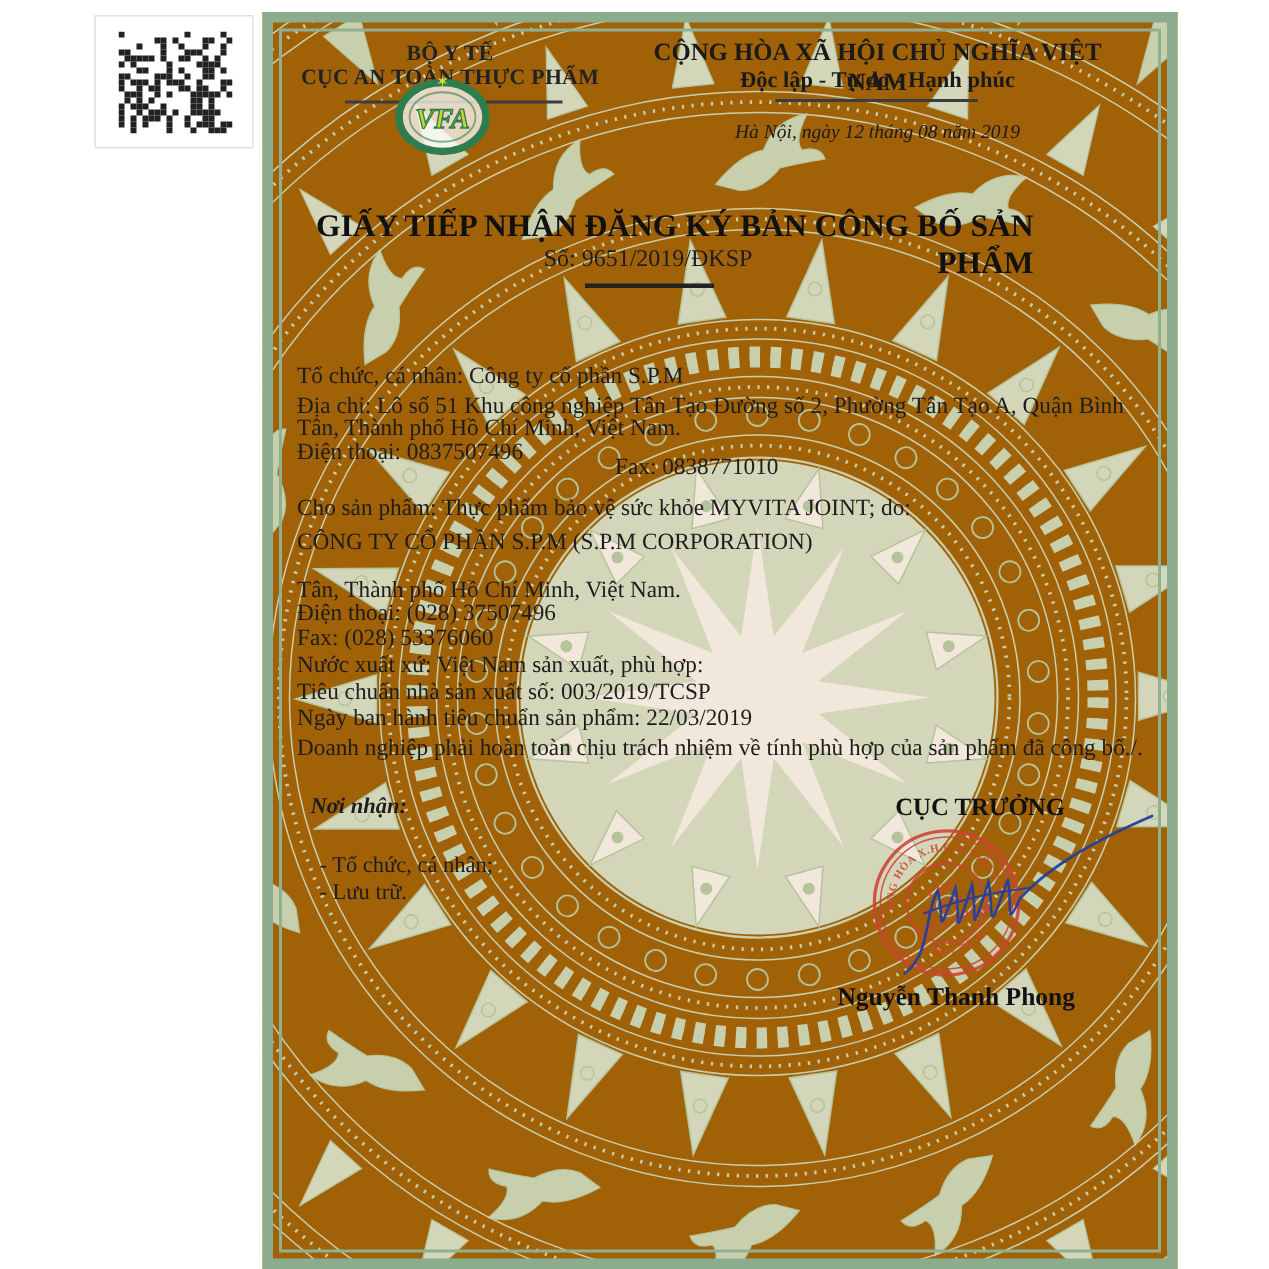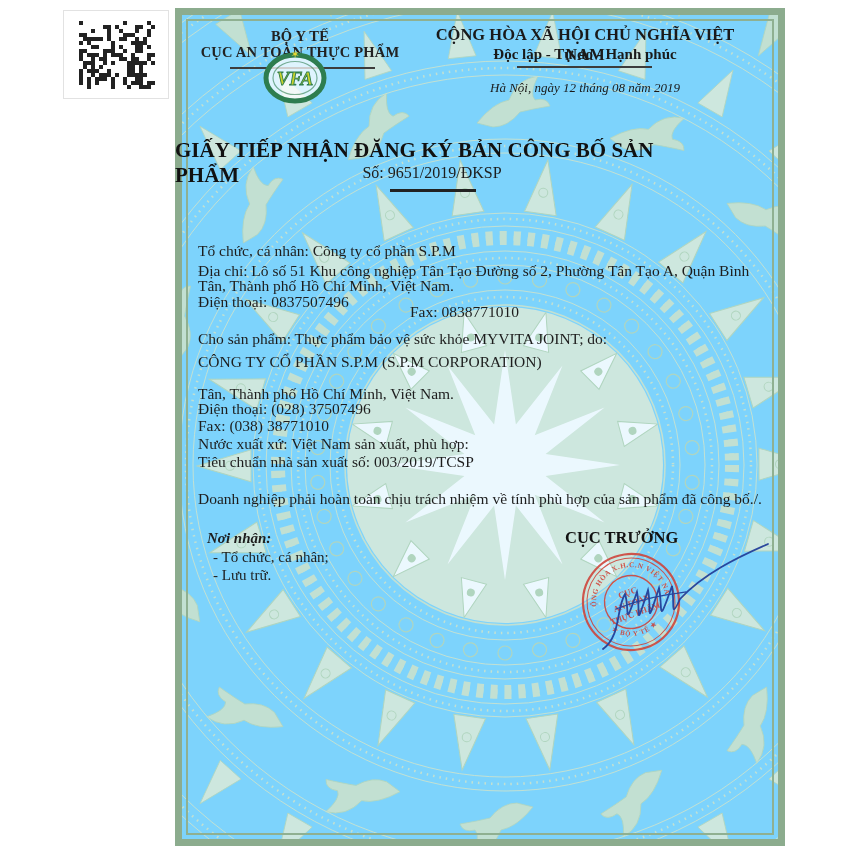--- a/index.html
+++ b/index.html
@@ -6,48 +6,48 @@
   body{width:846px;height:846px;position:relative;background:#ffffff;
        font-family:"Liberation Serif", serif;color:#1d1d1d;overflow:hidden;}
 
   
   #qr-box{position:absolute;left:63px;top:10px;width:106px;height:89px;
           background:#fff;border:1px solid #e2e2e2;box-sizing:border-box;}
   #qr-box svg{position:absolute;left:15px;top:10px;}
 
   
   #doc{position:absolute;left:175px;top:8px;width:610px;height:838px;
-       background:#7dd3fc;overflow:hidden;}
+       background:#a16207;overflow:hidden;}
   #doc .band{position:absolute;inset:0;border:7px solid #8cac8e;z-index:6;pointer-events:none;}
   #doc .inner-line{position:absolute;inset:11px;border:2px solid #8fb091;z-index:6;pointer-events:none;}
   #drum{position:absolute;left:0;top:0;z-index:1;opacity:.85;}
 
   .abs{position:absolute;}
   .layer{position:absolute;inset:0;z-index:10;}
 
   
   .hleft{left:0;width:250px;text-align:center;font-weight:bold;font-size:14.5px;letter-spacing:.2px;color:#222;}
   .hright{left:250px;width:320px;text-align:center;color:#1a1a1a;}
   .country{font-weight:bold;font-size:16.5px;}
   .motto{font-weight:bold;font-size:15px;}
   .rule{background:#3c3c3c;height:2px;}
   .dateline{font-style:italic;font-size:13px;}
 
   
-  .title{left:0;width:514px;text-align:left;font-weight:bold;font-size:21px;color:#111;}
+  .title{left:0;width:514px;text-align:right;font-weight:bold;font-size:21px;color:#111;}
   .number{left:0;width:514px;text-align:center;font-size:16px;}
 
   
   .bl{left:23px;white-space:nowrap;font-size:15.5px;}
   .fax-abs{position:absolute;left:212px;top:0;white-space:nowrap;margin-top:10px;}
 
   
   .recip-label{font-weight:bold;font-style:italic;font-size:15px;}
-  .recip-item{font-size:15px;}
-  .director{left:390px;width:145px;text-align:left;font-weight:bold;font-size:16.5px;color:#111;}
+  .recip-item{font-size:15px;margin-top:20px;}
+  .director{left:390px;width:145px;text-align:right;font-weight:bold;font-size:16.5px;color:#111;}
   .signer{left:380px;width:165px;text-align:center;font-weight:bold;font-size:17px;color:#111;}
 
   #stamp{position:absolute;left:401px;top:539px;z-index:12;opacity:.88;}
   #sig{position:absolute;left:0;top:0;z-index:13;pointer-events:none;}
 
   
   #vfa{position:absolute;left:85px;top:40px;z-index:11;}
 </style>
 </head>
 <body>
@@ -860,30 +860,32 @@
     <div class="abs bl" style="top:254px">Địa chỉ: Lô số 51 Khu công nghiệp Tân Tạo Đường số 2, Phường Tân Tạo A, Quận Bình</div>
     <div class="abs bl" style="top:269px">Tân, Thành phố Hồ Chí Minh, Việt Nam.</div>
     <div class="abs bl" style="top:285px">
       <span>Điện thoại: 0837507496</span>
       <span class="fax-abs">Fax: 0838771010</span>
     </div>
     <div class="abs bl" style="top:322px">Cho sản phẩm: Thực phẩm bảo vệ sức khỏe MYVITA JOINT; do:</div>
     <div class="abs bl" style="top:345px">CÔNG TY CỔ PHẦN S.P.M (S.P.M CORPORATION)</div>
     <div class="abs bl" style="top:377px">Tân, Thành phố Hồ Chí Minh, Việt Nam.</div>
     <div class="abs bl" style="top:392px">Điện thoại: (028) 37507496</div>
-    <div class="abs bl" style="top:409px">Fax: (038) 38771010</div>
+    <div class="abs bl" style="top:409px">Fax: (028) 53376060</div>
     <div class="abs bl" style="top:427px">Nước xuất xứ: Việt Nam sản xuất, phù hợp:</div>
     <div class="abs bl" style="top:445px">Tiêu chuẩn nhà sản xuất số: 003/2019/TCSP</div>
+    <div class="abs bl" style="top:462px">Ngày ban hành tiêu chuẩn sản phẩm: 22/03/2019</div>
     <div class="abs bl" style="top:482px">Doanh nghiệp phải hoàn toàn chịu trách nhiệm về tính phù hợp của sản phẩm đã công bố./.</div>
 
     <div class="abs recip-label" style="left:32px;top:522px">Nơi nhận:</div>
     <div class="abs recip-item" style="left:38px;top:541px">- Tổ chức, cá nhân;</div>
     <div class="abs recip-item" style="left:38px;top:559px">- Lưu trữ.</div>
 
     <div class="abs director" style="top:520px">CỤC TRƯỞNG</div>
+    <div class="abs signer" style="top:647px">Nguyễn Thanh Phong</div>
   </div>
 
   <svg id="stamp" width="110" height="110" viewBox="-55 -55 110 110">
     <g transform="rotate(-8)" fill="none" stroke="#cf4238" font-family="Liberation Serif, serif">
       <circle r="48" stroke-width="2.2"></circle>
       <circle r="44" stroke-width="1"></circle>
       <circle r="26.5" stroke-width="1.4"></circle>
       <defs>
         <path id="arcTop" d="M -35,0 A 35 35 0 0 1 35,0"></path>
         <path id="arcBot" d="M -34,0 A 34 34 0 0 0 34,0"></path>

